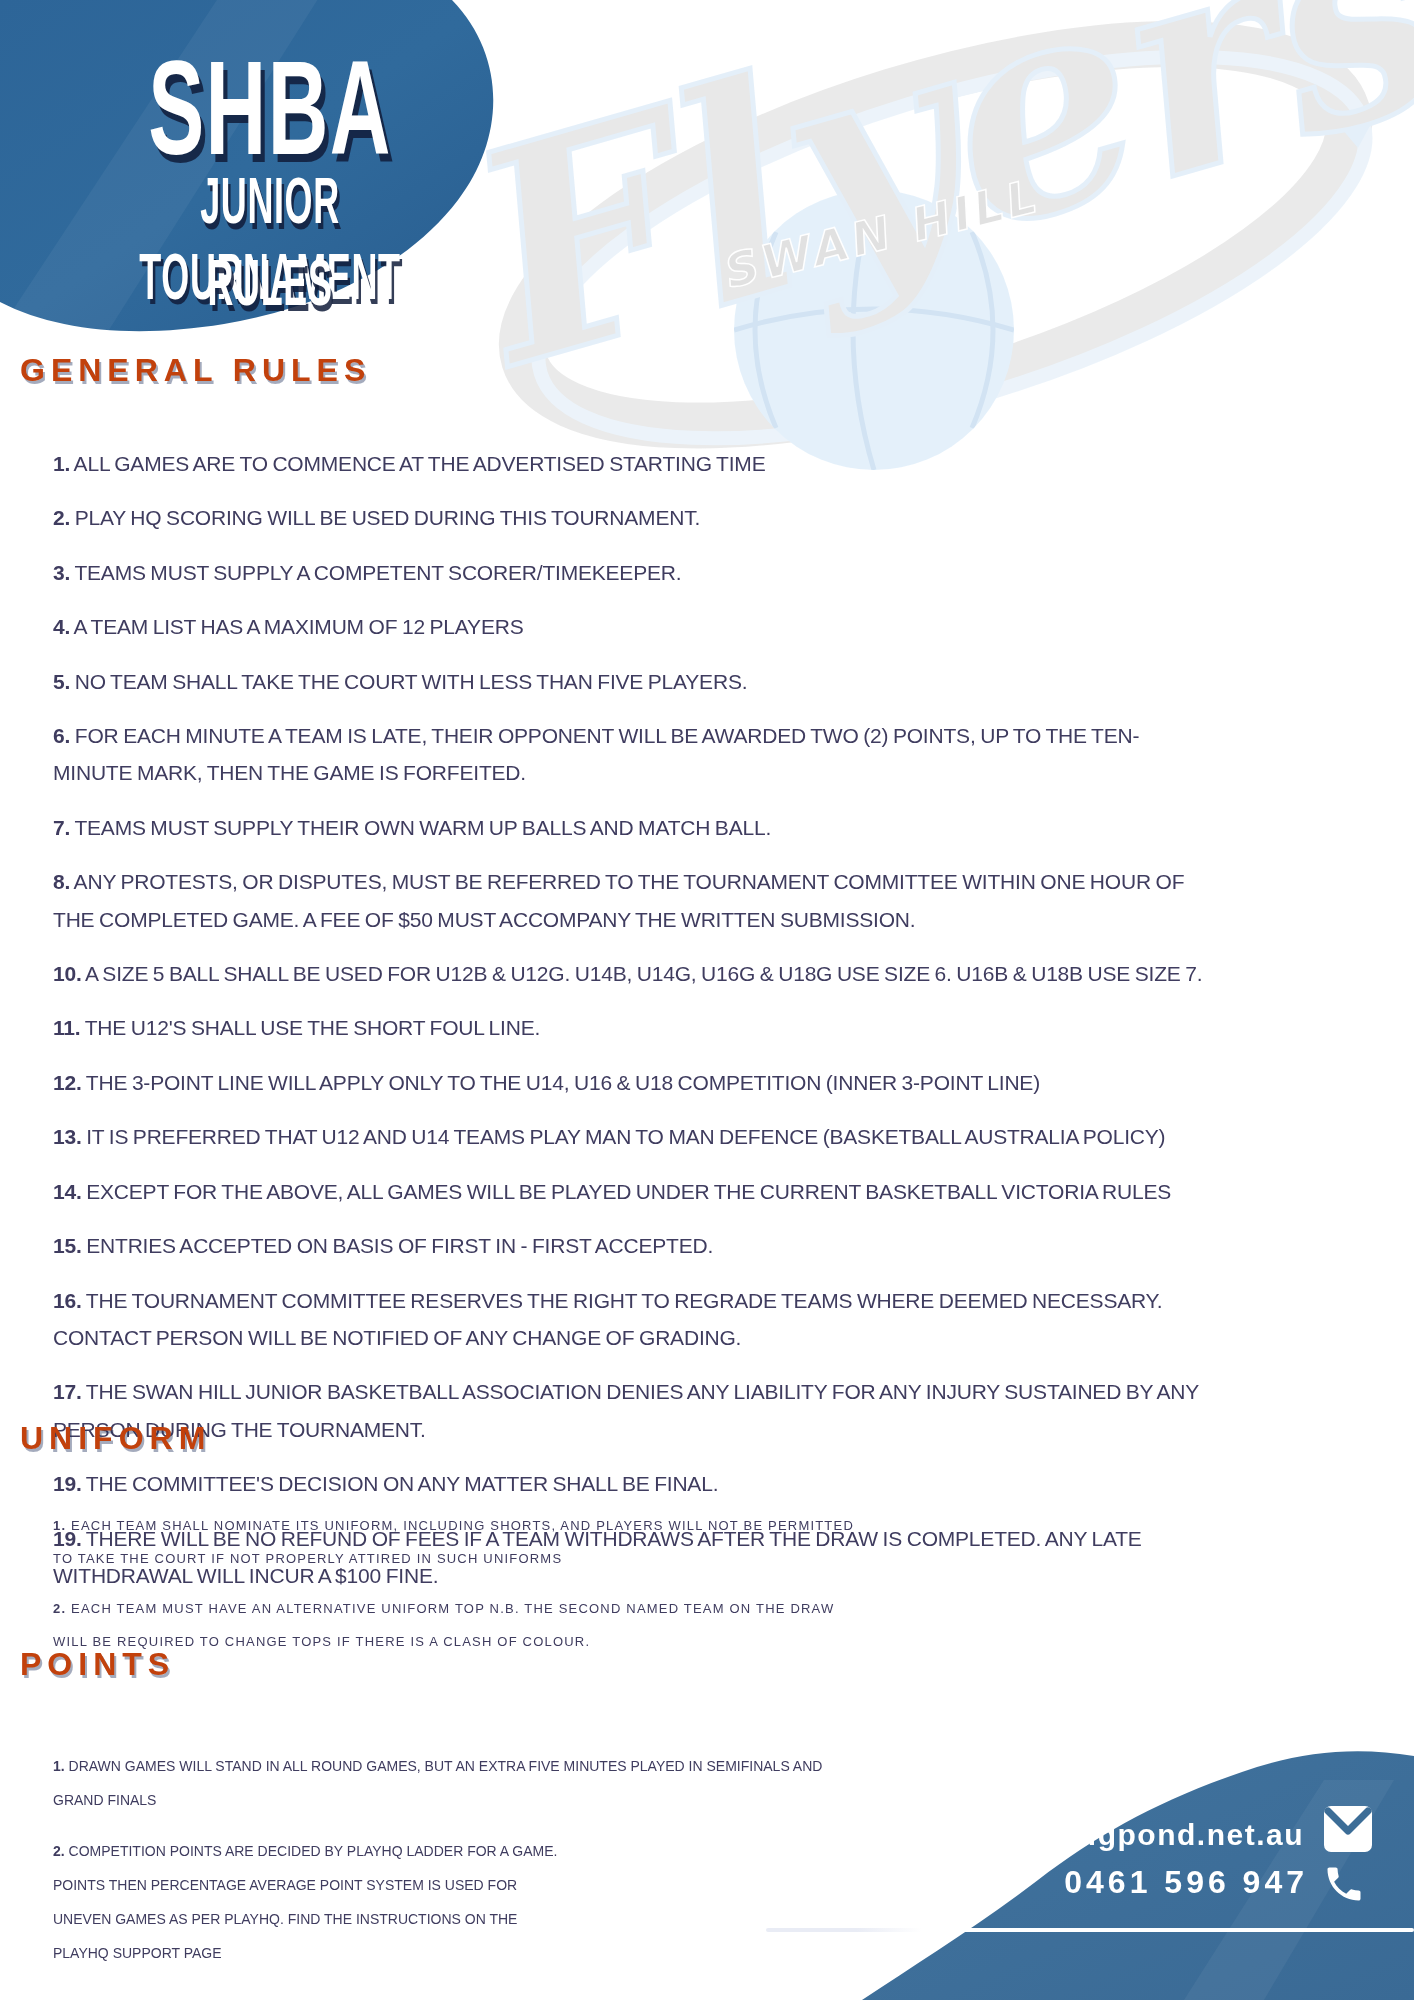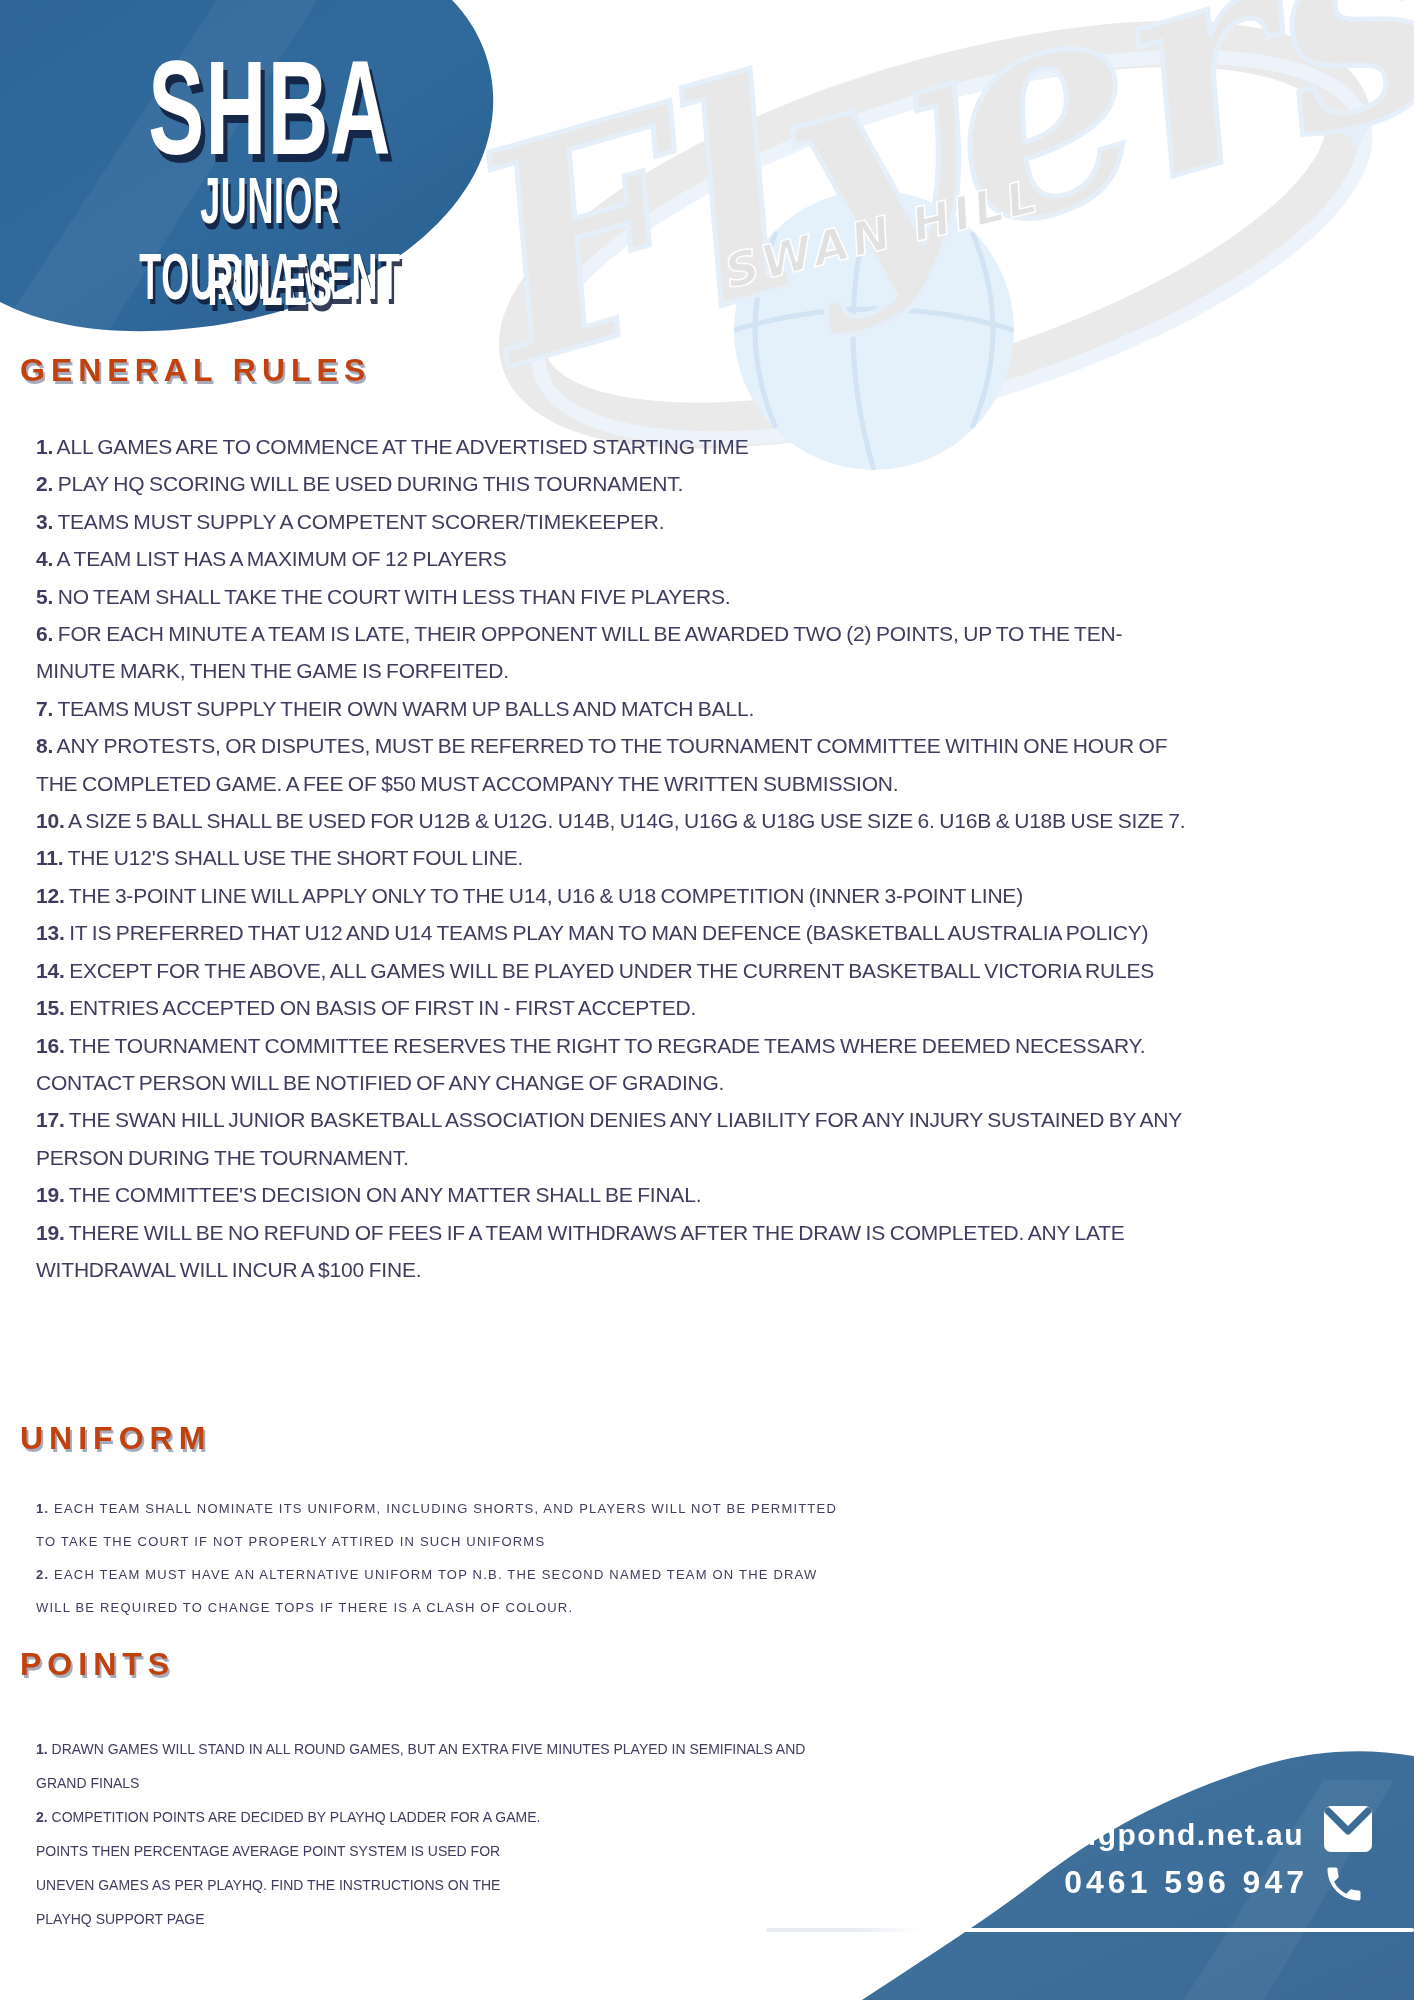--- a/index.html
+++ b/index.html
@@ -34,21 +34,21 @@
   
   .watermark{position:absolute;left:434px;top:0;z-index:0;opacity:0.55;pointer-events:none;}
   
   .section-heading{
     position:absolute; left:20px; z-index:1;
     color:#c2410c; font-size:32px; font-weight:bold; letter-spacing:6px;
     text-shadow:2px 3px 0 rgba(27,46,90,0.4);
     white-space:nowrap;
   }
   .rules{position:absolute; left:36px; width:1354px; z-index:1; color:#3f3c5f;}
-  .rules p{margin:0;}
+  .rules p{margin:17px;}
   .rules .rule-text{white-space:pre-line;}
   .rules-general{top:428px; font-size:21px; line-height:37.4px; letter-spacing:-0.2px; word-spacing:-1px;}
   .rules-uniform{top:1492px; font-size:13px; line-height:33px; letter-spacing:1.2px;}
   .rules-points{top:1732px; font-size:14px; line-height:34px; width:1060px;}
   .rule-num{font-weight:bold;}
   
   .contact-blob-svg{position:absolute;left:854px;top:1750px;z-index:2;}
   .contact-email{
     position:absolute; right:110px; top:1818px; z-index:3;
     color:#ffffff; font-size:30px; font-weight:600; letter-spacing:1.5px;

